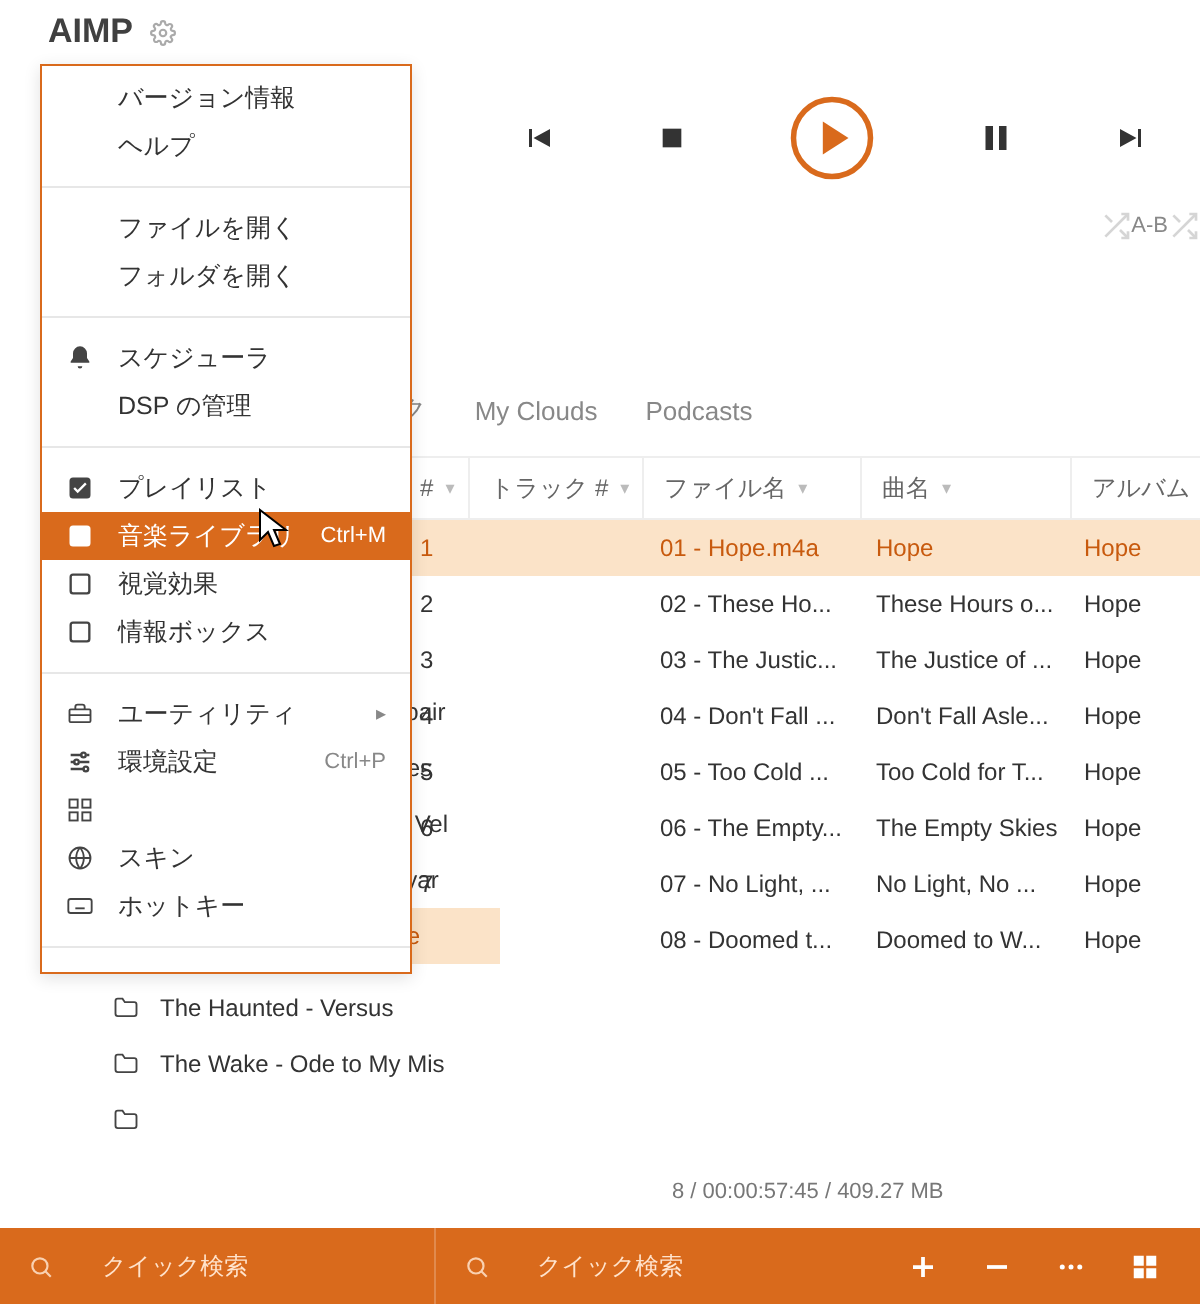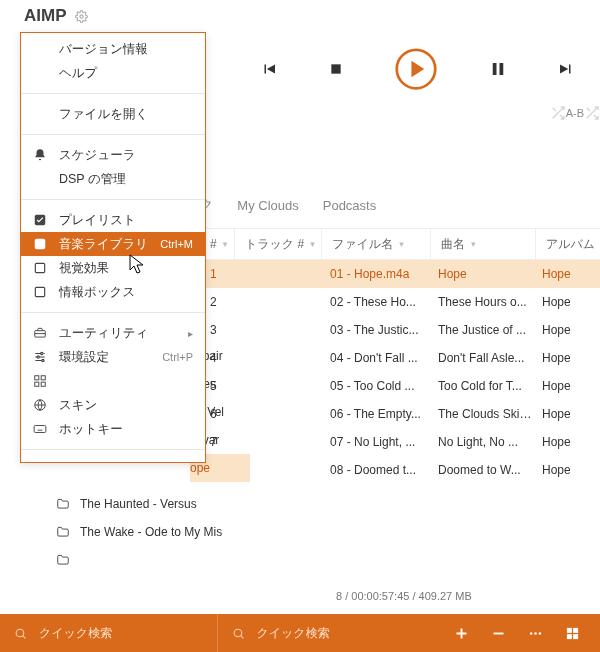--- a/index.html
+++ b/index.html
@@ -48,21 +48,21 @@
 
 .side-rest { position: absolute; left: 56px; top: 490px; width: 190px; }
 .side-rest .item { height: 28px; display: flex; align-items: center; gap: 10px; white-space: nowrap; overflow: hidden; }
 .side-rest .folder { display: inline-flex; color: #444; }
 
 
 .status { position: absolute; left: 336px; top: 590px; font-size: 11px; color: #777; }
 
 
 .bottom-bar { position: absolute; left: 0; right: 0; bottom: 0; height: 38px; background: #d96a1c; display: flex; align-items: center; color: #fff; }
-.search-box { flex: 1; display: flex; align-items: center; gap: 12px; padding: 0 14px; font-size: 12px; color: #ffe3cc; }
+.search-box { flex: 1; display: flex; align-items: center; gap: 24px; padding: 0 14px; font-size: 12px; color: #ffe3cc; }
 .search-box .mag { opacity: .85; }
 .bb-divider { width: 1px; height: 38px; background: rgba(255,255,255,.22); }
 .bb-actions { display: flex; align-items: center; gap: 22px; padding: 0 20px; }
 .bb-btn { color: #fff; cursor: pointer; display: inline-flex; }
 
 
 .ctx-menu { position: absolute; left: 20px; top: 32px; width: 186px; background: #fff; border: 1px solid #d96a1c; box-shadow: 0 2px 8px rgba(0,0,0,.12); font-size: 12.5px; color: #333; }
 .ctx-group { padding: 4px 0; }
 .ctx-hr { height: 1px; background: #e7e7e7; margin: 8px 0; }
 .ctx-item { height: 24px; display: flex; align-items: center; padding: 0 12px 0 10px; gap: 10px; cursor: default; position: relative; }
@@ -209,21 +209,21 @@
       <div class="cell w-sharp">5</div>
       <div class="cell w-track"></div>
       <div class="cell w-file">05 - Too Cold ...</div>
       <div class="cell w-song">Too Cold for T...</div>
       <div class="cell w-album">Hope</div>
     </div>
     <div class="row">
       <div class="cell w-sharp">6</div>
       <div class="cell w-track"></div>
       <div class="cell w-file">06 - The Empty...</div>
-      <div class="cell w-song">The Clouds Skies</div>
+      <div class="cell w-song">The Empty Skies</div>
       <div class="cell w-album">Hope</div>
     </div>
     <div class="row">
       <div class="cell w-sharp">7</div>
       <div class="cell w-track"></div>
       <div class="cell w-file">07 - No Light, ...</div>
       <div class="cell w-song">No Light, No ...</div>
       <div class="cell w-album">Hope</div>
     </div>
     <div class="row">
@@ -328,20 +328,24 @@
       </div>
       <div class="ctx-item">
         <span class="ico hidden">•</span>
         <span class="lbl">ヘルプ</span>
       </div>
       <div class="ctx-hr"></div>
       <div class="ctx-item">
         <span class="ico hidden">•</span>
         <span class="lbl">ファイルを開く</span>
       </div>
+      <div class="ctx-item">
+        <span class="ico hidden">•</span>
+        <span class="lbl">フォルダを開く</span>
+      </div>
       <div class="ctx-hr"></div>
       <div class="ctx-item">
         <span class="ico ">
           <svg width="14" height="14" viewBox="0 0 24 24" fill="currentColor">
             <path d="M12 2a6 6 0 0 0-6 6v4l-2 3v1h16v-1l-2-3V8a6 6 0 0 0-6-6zM10 19a2 2 0 0 0 4 0z"></path>
           </svg>
         </span>
         <span class="lbl">スケジューラ</span>
       </div>
       <div class="ctx-item">

